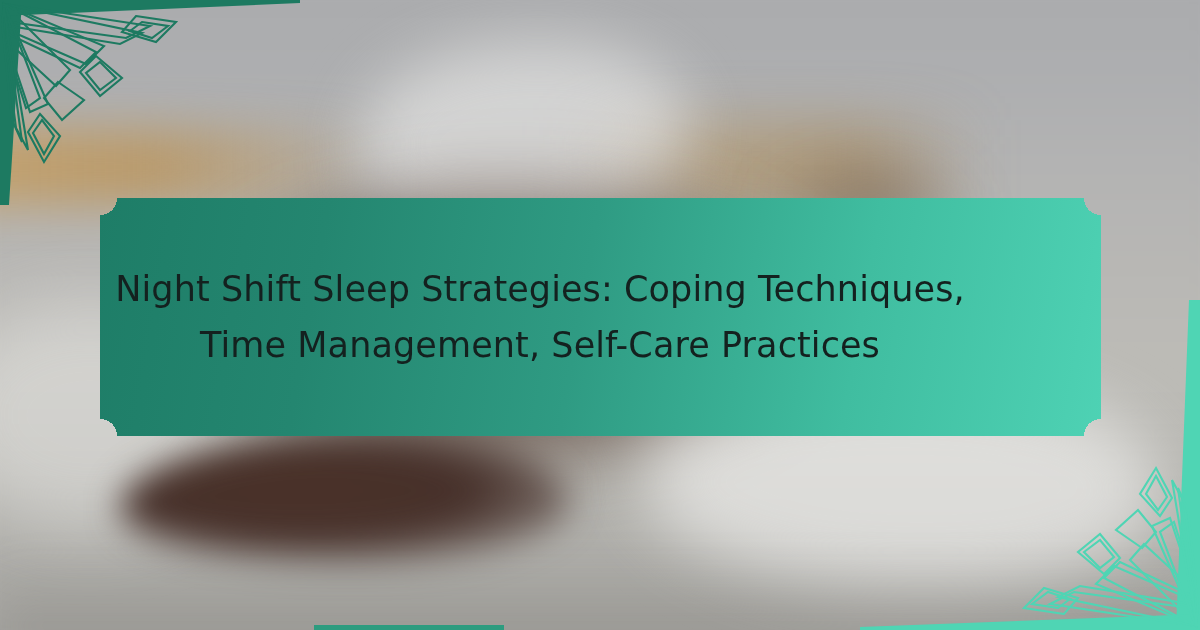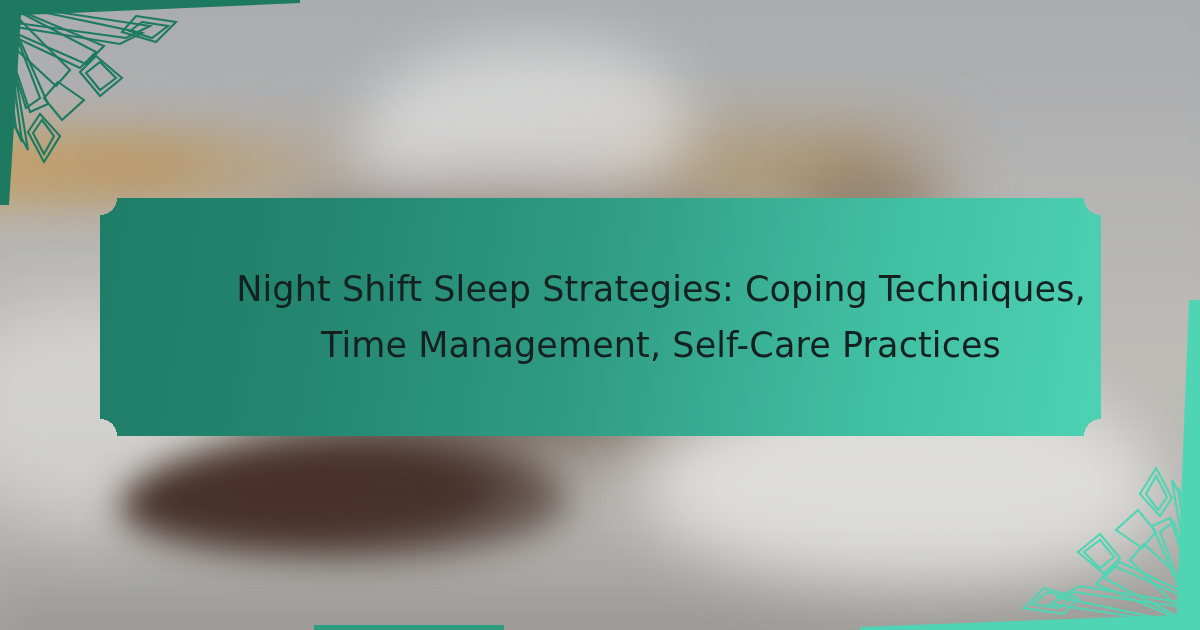--- a/index.html
+++ b/index.html
@@ -174,21 +174,21 @@
       radial-gradient(circle 17px at 100% 100%, transparent 0 17px, #000 17px);
     -webkit-mask-composite: source-in;
     mask-image:
       radial-gradient(circle 17px at 0 0, transparent 0 17px, #000 17px),
       radial-gradient(circle 17px at 100% 0, transparent 0 17px, #000 17px),
       radial-gradient(circle 17px at 0 100%, transparent 0 17px, #000 17px),
       radial-gradient(circle 17px at 100% 100%, transparent 0 17px, #000 17px);
     mask-composite: intersect;
     display: flex;
     align-items: center;
-    justify-content: flex-end;
+    justify-content: flex-start;
   }
   .banner-title {
     margin: 0;
     width: 880px;
     text-align: center;
     font-family: "DejaVu Sans", sans-serif;
     font-size: 35px;
     line-height: 56px;
     font-weight: 400;
     color: #14211f;

